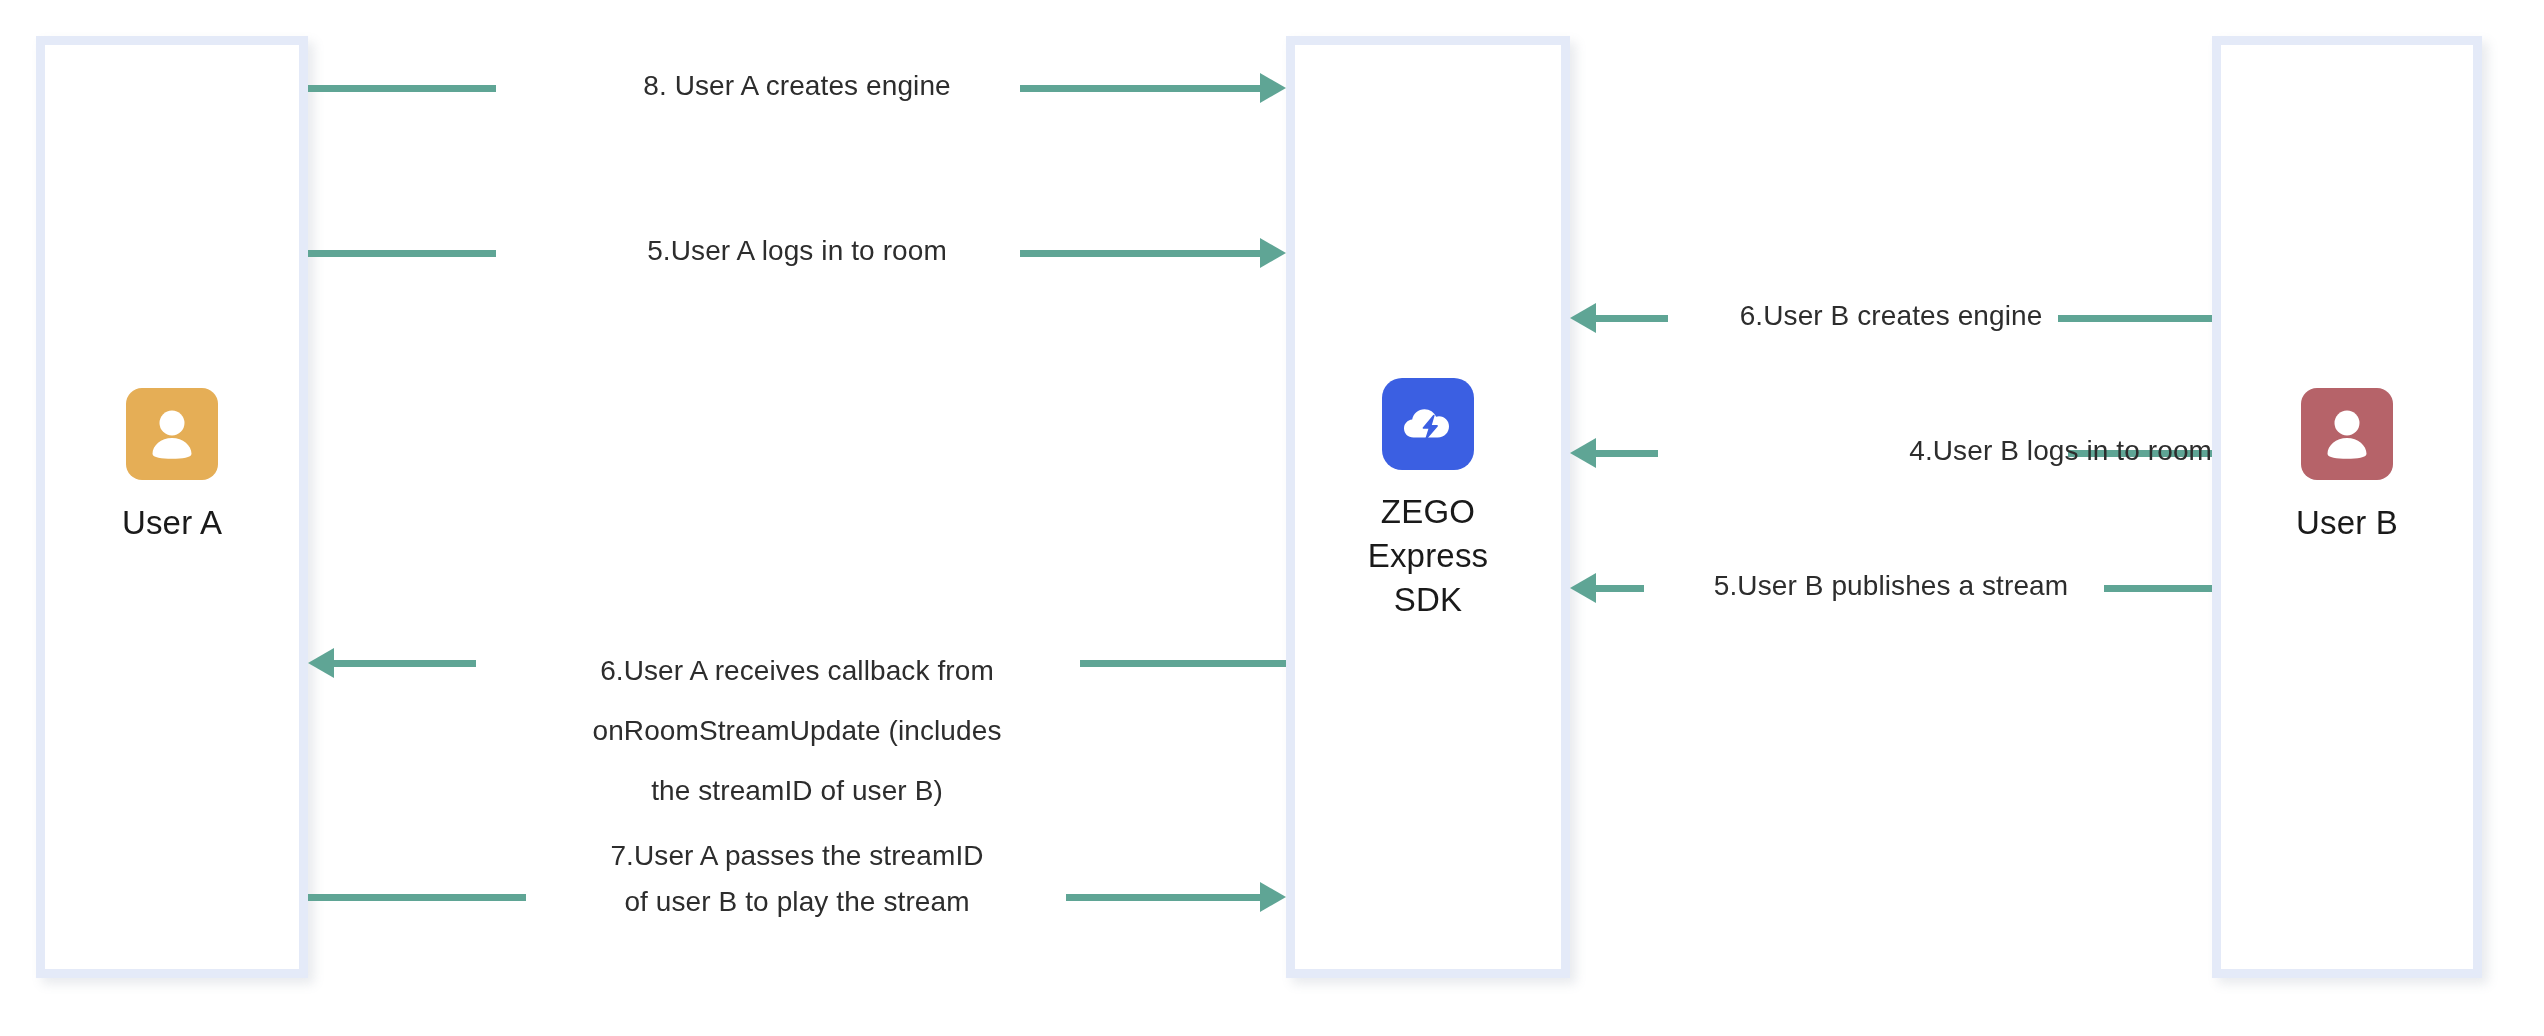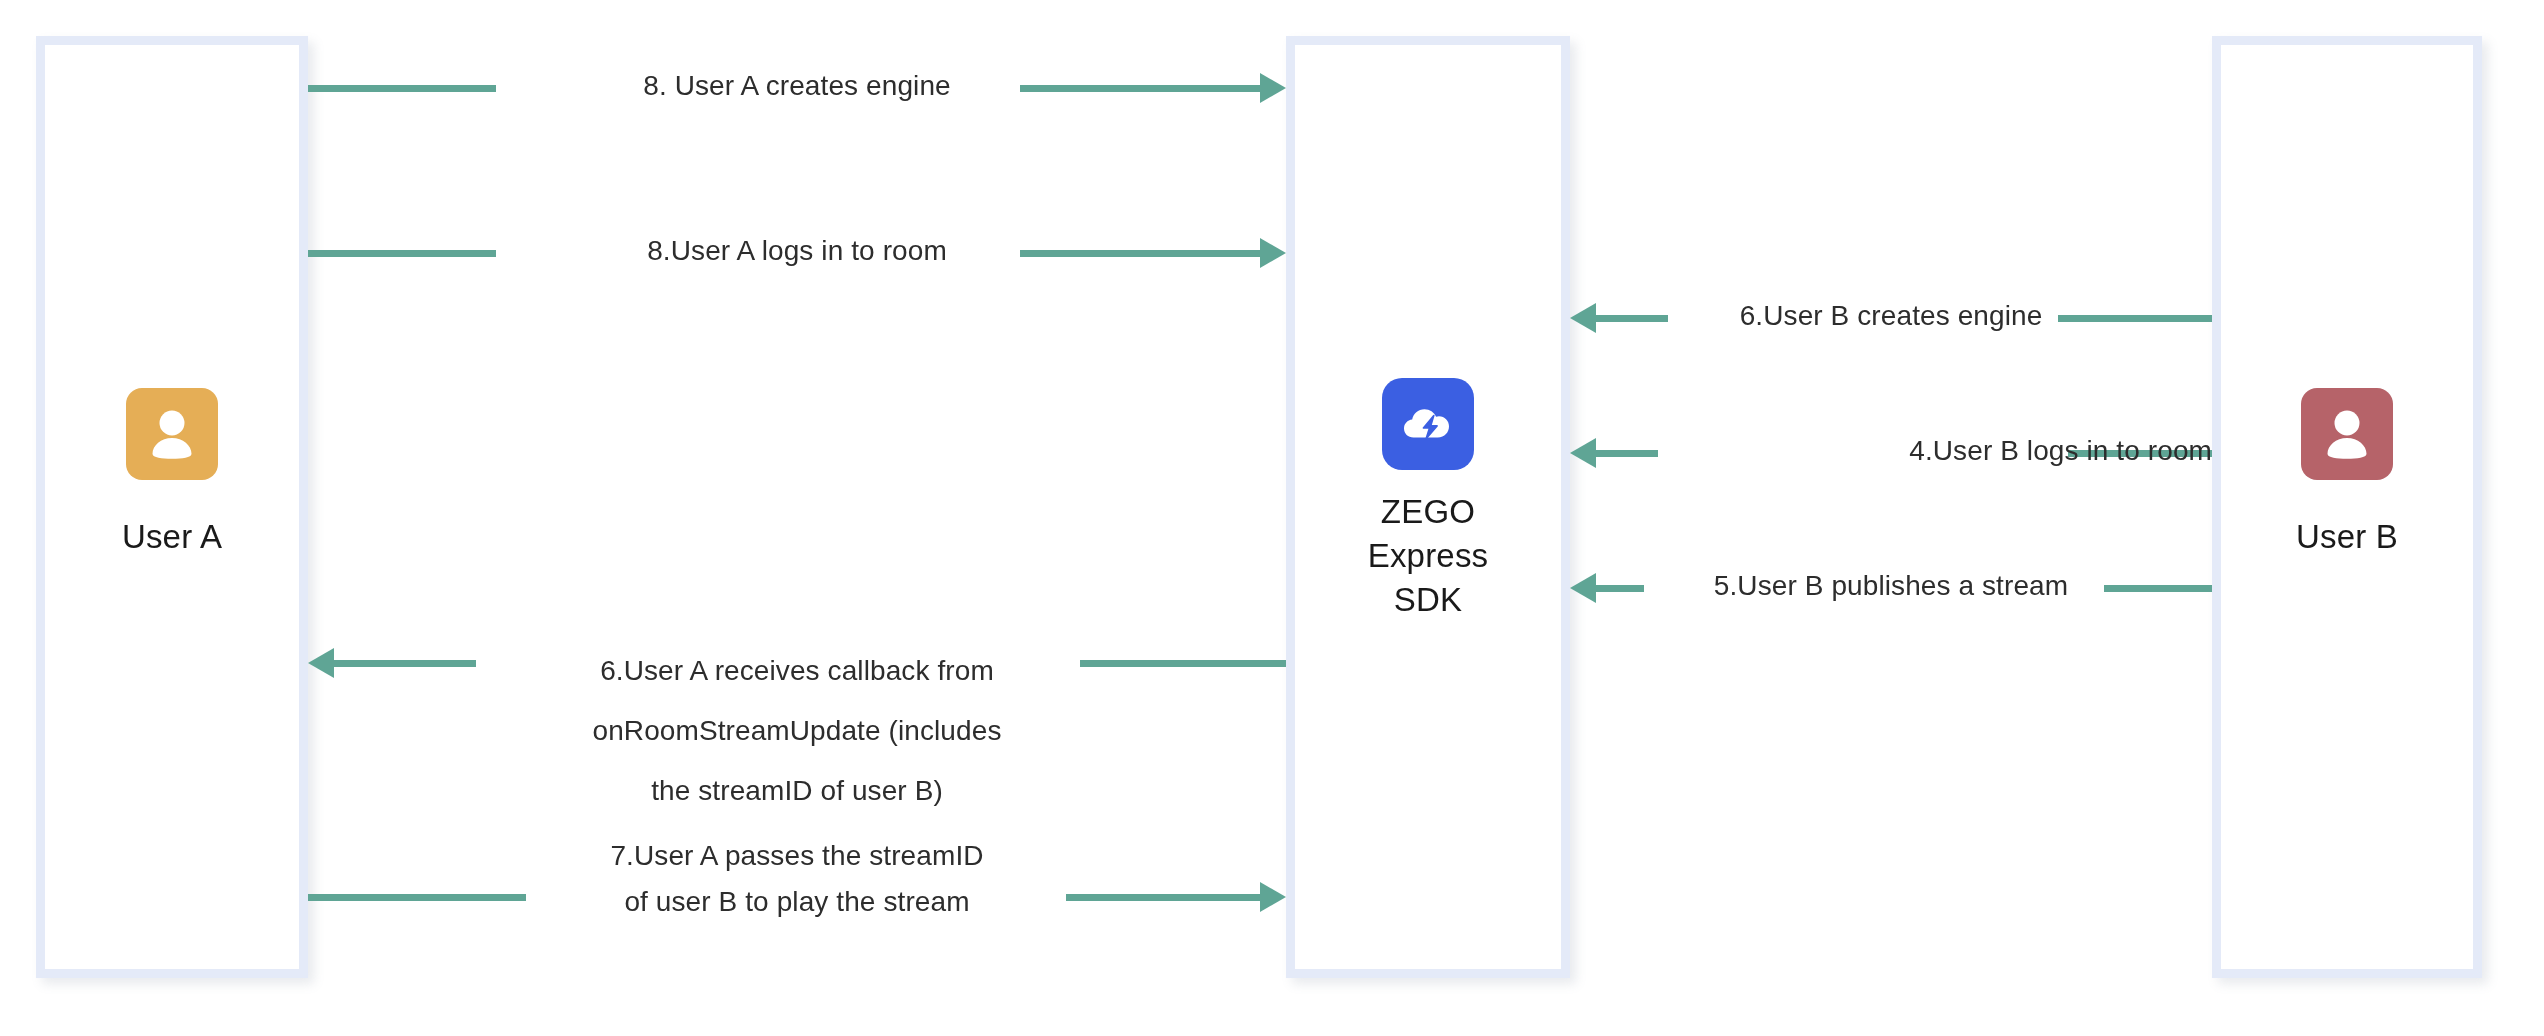--- a/index.html
+++ b/index.html
@@ -51,21 +51,21 @@
     align-items: center;
     justify-content: center;
   }
   .avatar svg { display: block; }
 
   .avatar-user-a { background: #e5ae56; }
   .avatar-user-b { background: #b66369; }
   .avatar-sdk    { background: #3b5fe2; border-radius: 20px; }
 
   .actor-label {
-    margin-top: 36px;
+    margin-top: 22px;
     font-size: 33px;
     line-height: 42px;
     color: #1a1a1a;
     white-space: pre-line;
     letter-spacing: 0.2px;
   }
   .actor-label.sdk {
     margin-top: 20px;
     font-size: 33px;
     line-height: 44px;
@@ -169,21 +169,21 @@
     <div class="msg-label" style="top:-22px;">8. User A creates engine</div>
   </div>
 
   <div class="message" style="left:308px; top:253px; width:978px;">
     <div class="msg-arrow-layer">
       <div class="seg" style="flex:0 0 188px;"></div>
       <div class="gap" style="width:524px;"></div>
       <div class="seg"></div>
       <div class="head head-right"></div>
     </div>
-    <div class="msg-label" style="top:-22px;">8.User A logs in to room</div>
+    <div class="msg-label" style="top:-22px;">5.User A logs in to room</div>
   </div>
 
   <div class="message" style="left:1570px; top:318px; width:642px;">
     <div class="msg-arrow-layer">
       <div class="head head-left"></div>
       <div class="seg" style="flex:0 0 72px;"></div>
       <div class="gap" style="width:390px;"></div>
       <div class="seg"></div>
     </div>
     <div class="msg-label" style="top:-22px;">6.User B creates engine</div>

